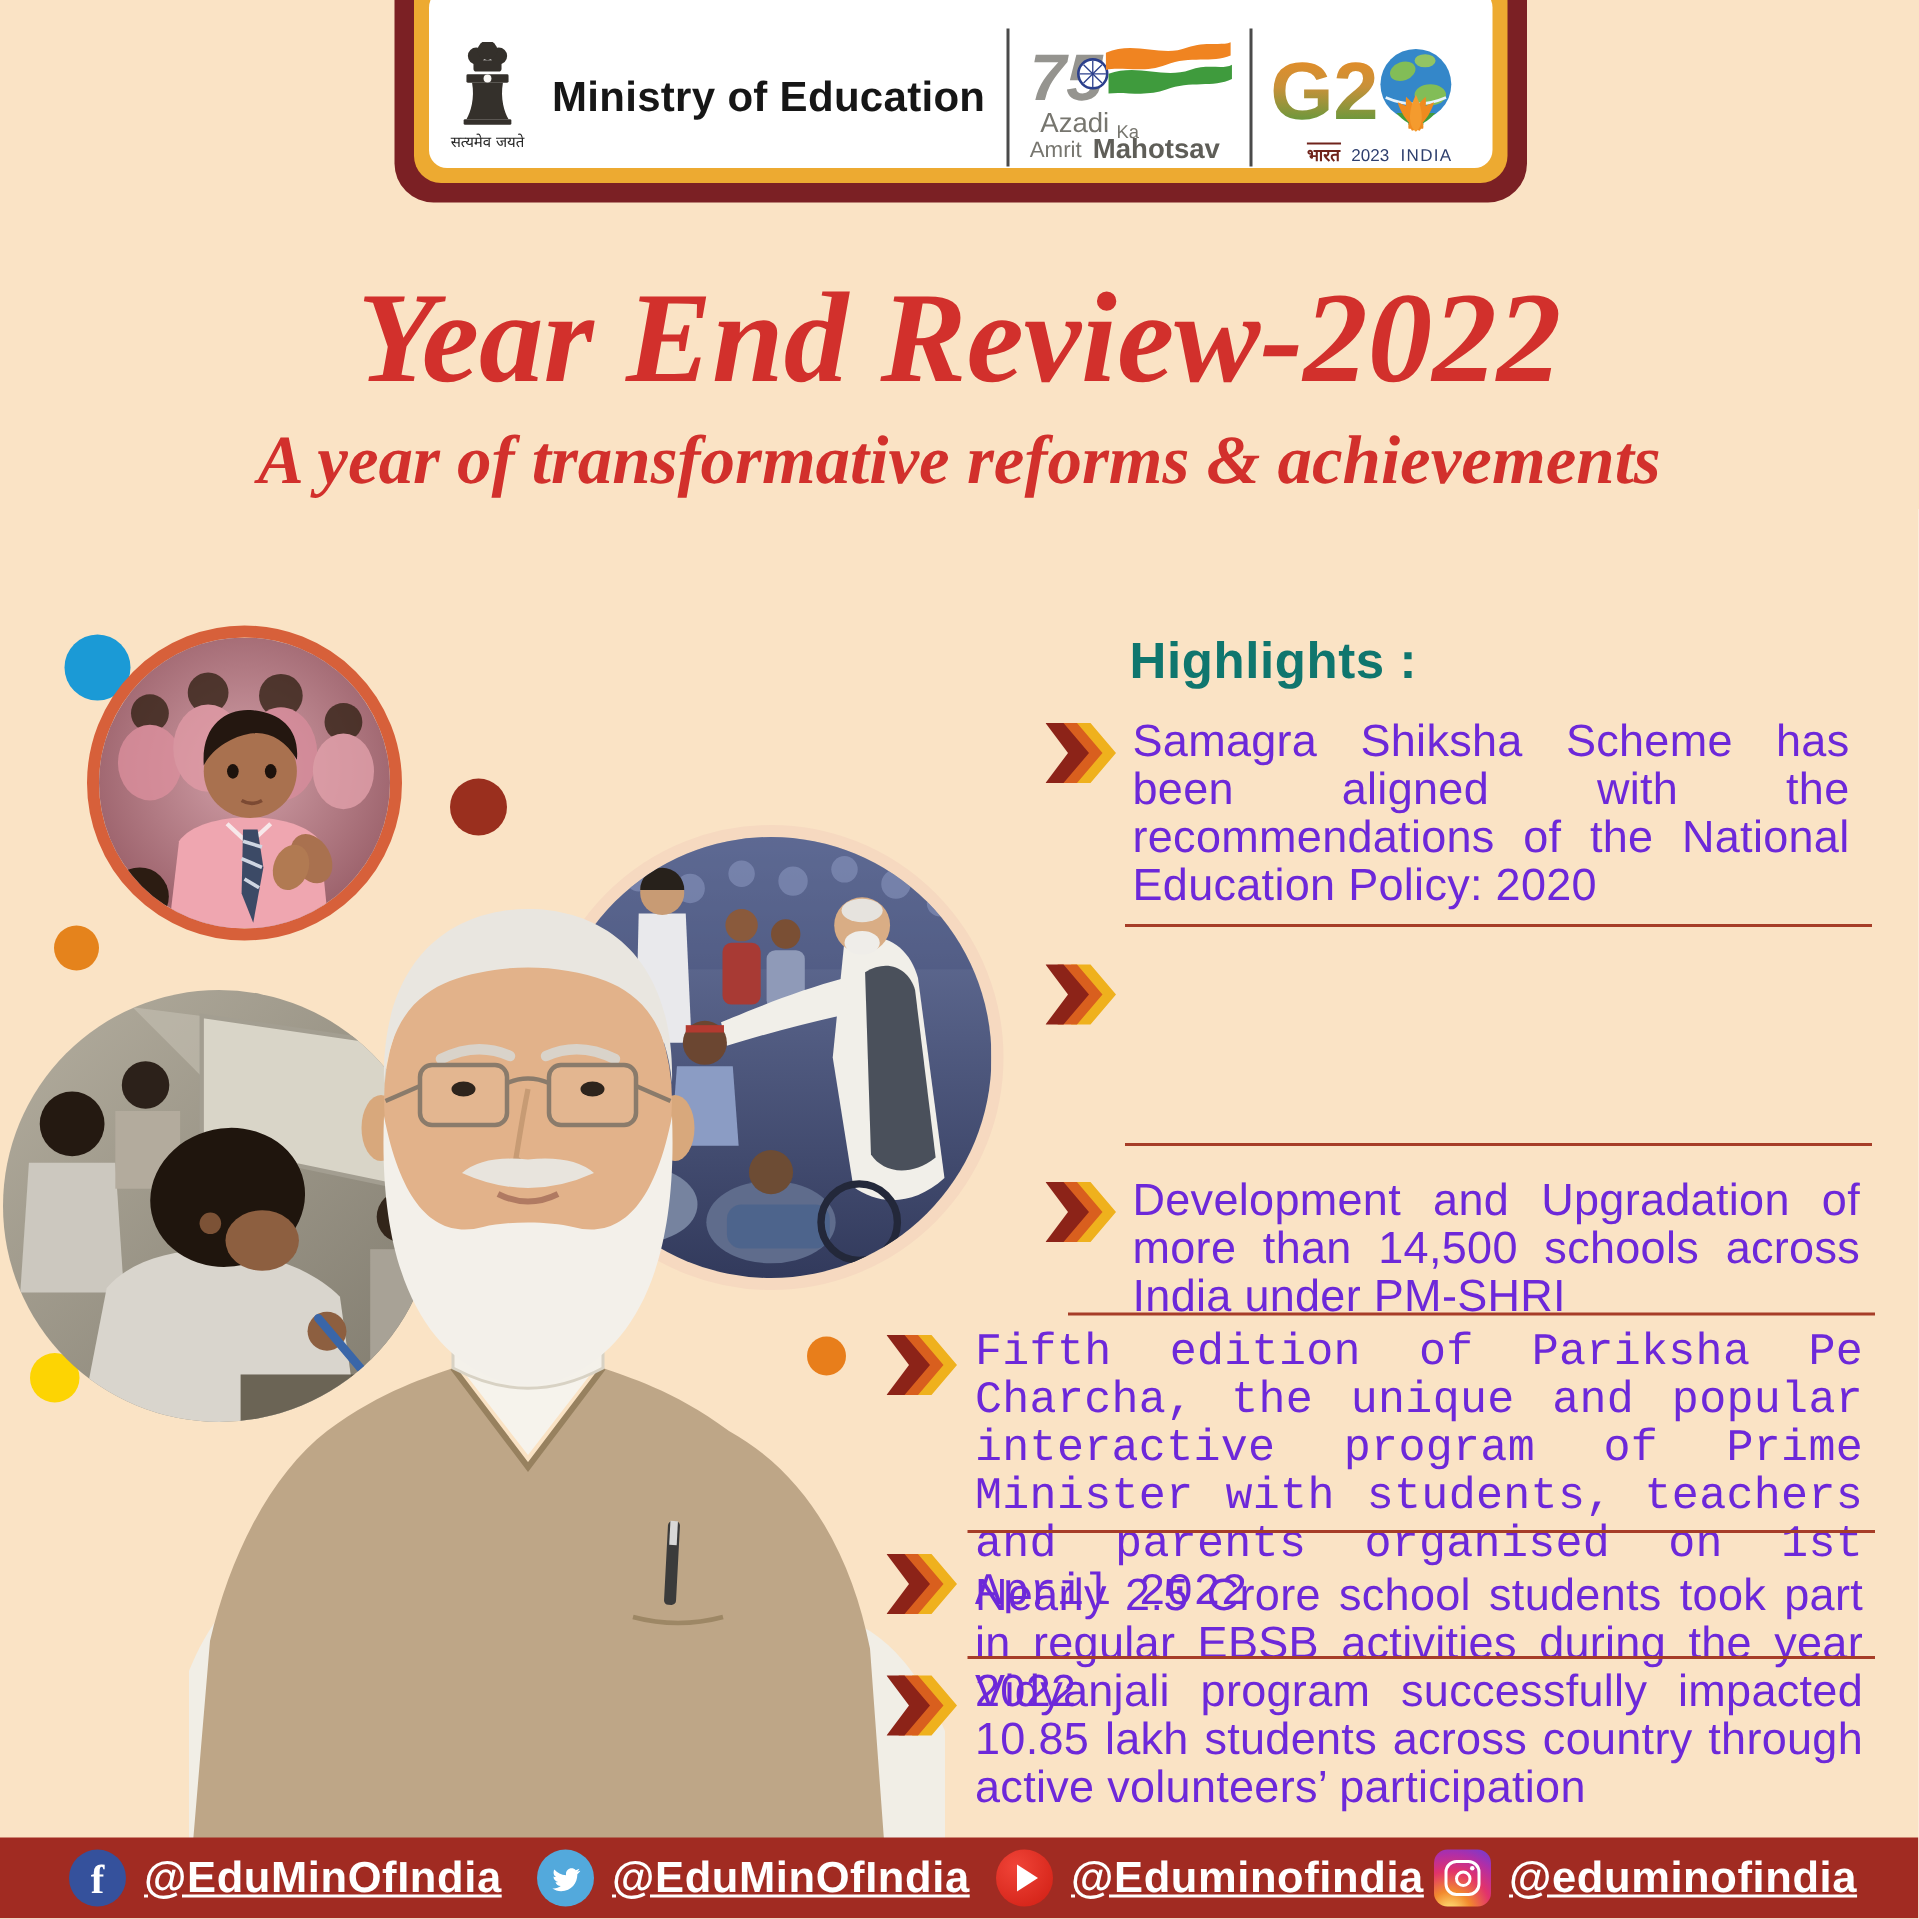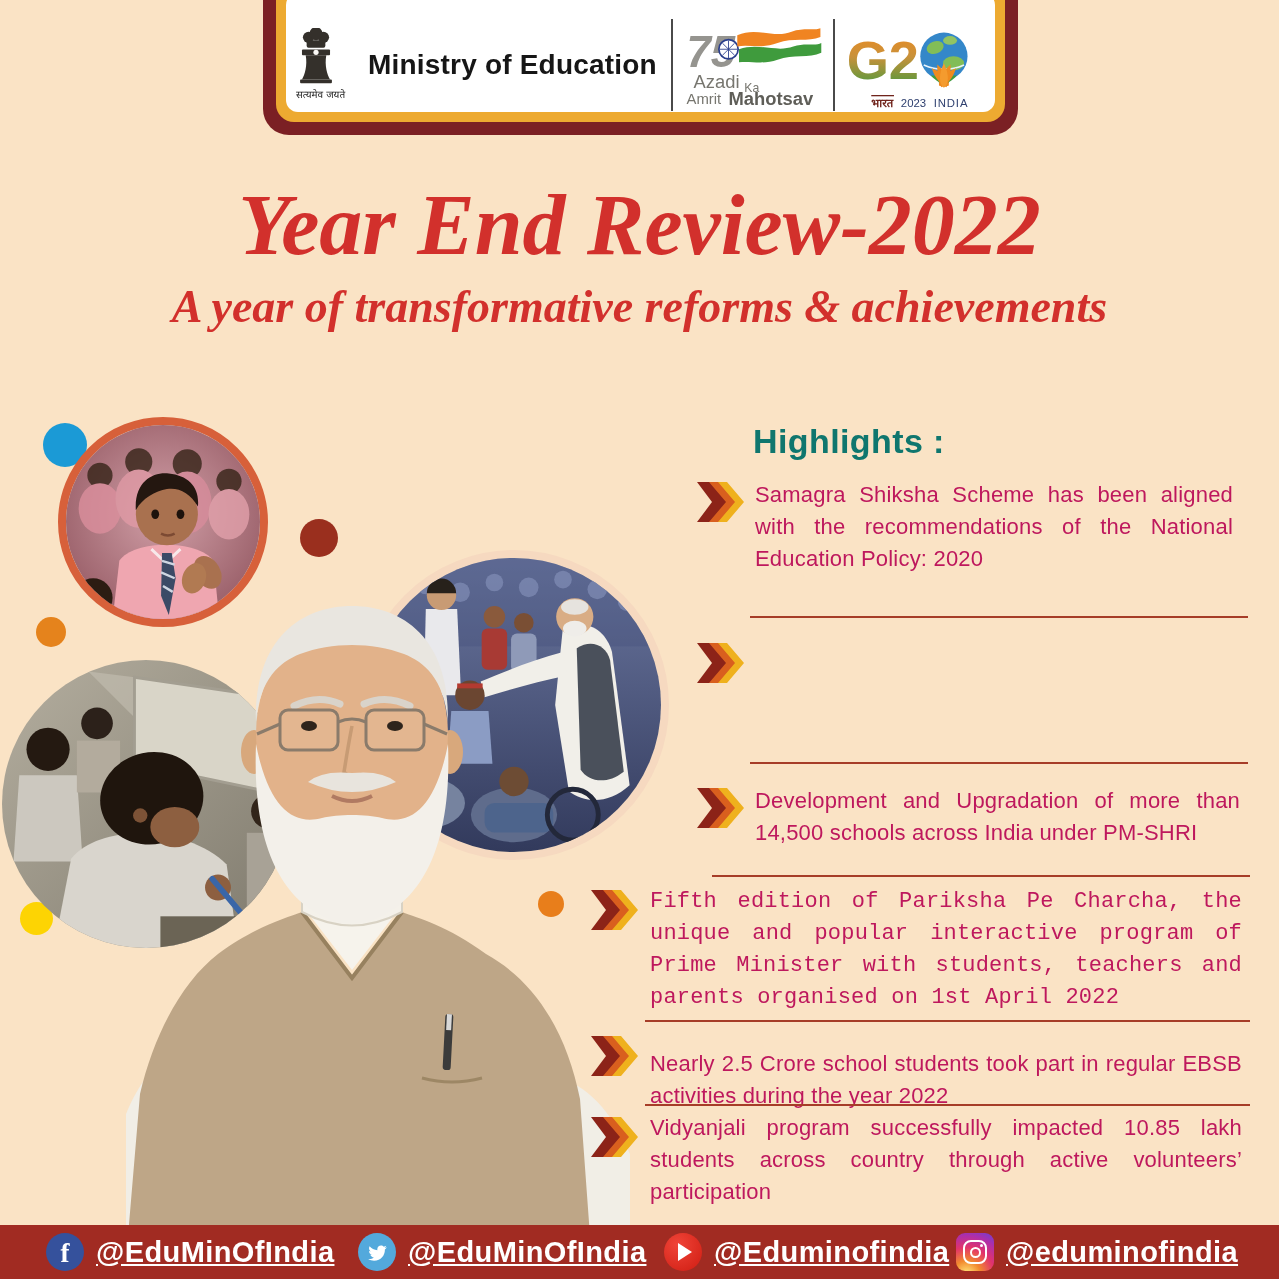--- a/index.html
+++ b/index.html
@@ -9,38 +9,38 @@
     background:#fae3c5; overflow:hidden;
     font-family:"Liberation Sans", sans-serif;
   }
   
   .hdr { position:absolute; left:263px; top:-30px; width:755px; height:165px;
          background:#7b2024; border-radius:26px; padding:13px; z-index:20; }
   .hdr-gold { width:100%; height:100%; background:#edaa31; border-radius:18px; padding:10px; }
   .hdr-white { width:100%; height:100%; background:#ffffff; border-radius:12px;
                display:flex; align-items:center; justify-content:center;
                gap:10px; padding:30px 10px 6px 10px; }
-  .emblem-block { display:flex; flex-direction:column; width:58px; flex:0 0 auto; }
+  .emblem-block { display:flex; flex-direction:column; align-items:center; width:58px; flex:0 0 auto; }
   .emblem-caption { font-family:"DejaVu Sans",sans-serif; font-size:10px; color:#232323; margin-top:1px; white-space:nowrap; }
   .ministry-block { margin:0 4px; flex:0 1 auto; }
   .ministry-name { font-size:28px; font-weight:bold; color:#161616; letter-spacing:.2px; white-space:nowrap; }
   .gov-name { font-size:22px; color:#2c2c2c; margin-top:4px; white-space:nowrap; }
   .vdiv { width:2px; height:92px; background:#4a4a4a; flex:0 0 auto; }
   
   .title { position:absolute; top:182px; left:0; width:100%; text-align:center; z-index:10;
            font-family:"Liberation Serif",serif; font-style:italic; font-weight:bold;
            font-size:86px; color:#d2302c; line-height:1; }
   .subtitle { position:absolute; top:282px; left:0; width:100%; text-align:center; z-index:10;
               font-family:"Liberation Serif",serif; font-style:italic; font-weight:bold;
               font-size:46px; color:#d2302c; line-height:1.1; }
   
   .hl-heading { position:absolute; left:753px; top:422px; z-index:10;
                 font-size:34px; font-weight:bold; color:#0f766e; letter-spacing:.4px; }
-  .bullet { position:absolute; z-index:10; font-size:22px; line-height:32px;
-            color:#be185d; text-align:justify; letter-spacing:.2px; }
+  .bullet { position:absolute; z-index:10; font-size:30px; line-height:32px;
+            color:#6d28d9; text-align:justify; letter-spacing:.2px; }
   .b1 { left:755px; top:479px; width:478px; }
   .b2 { left:755px; top:640px; width:478px; }
   .b3 { left:755px; top:785px; width:485px; }
   .b4 { left:650px; top:886px; width:592px;font-family:Liberation Mono, monospace; }
   .b5 { left:650px; top:1032px; width:592px;margin-top:16px; }
   .b6 { left:650px; top:1112px; width:592px; }
   .sep { position:absolute; height:2px; background:#a63d28; z-index:10; }
   .s1 { left:750px; top:616px; width:498px; }
   .s2 { left:750px; top:762px; width:498px; }
   .s3 { left:712px; top:875px; width:538px; }

